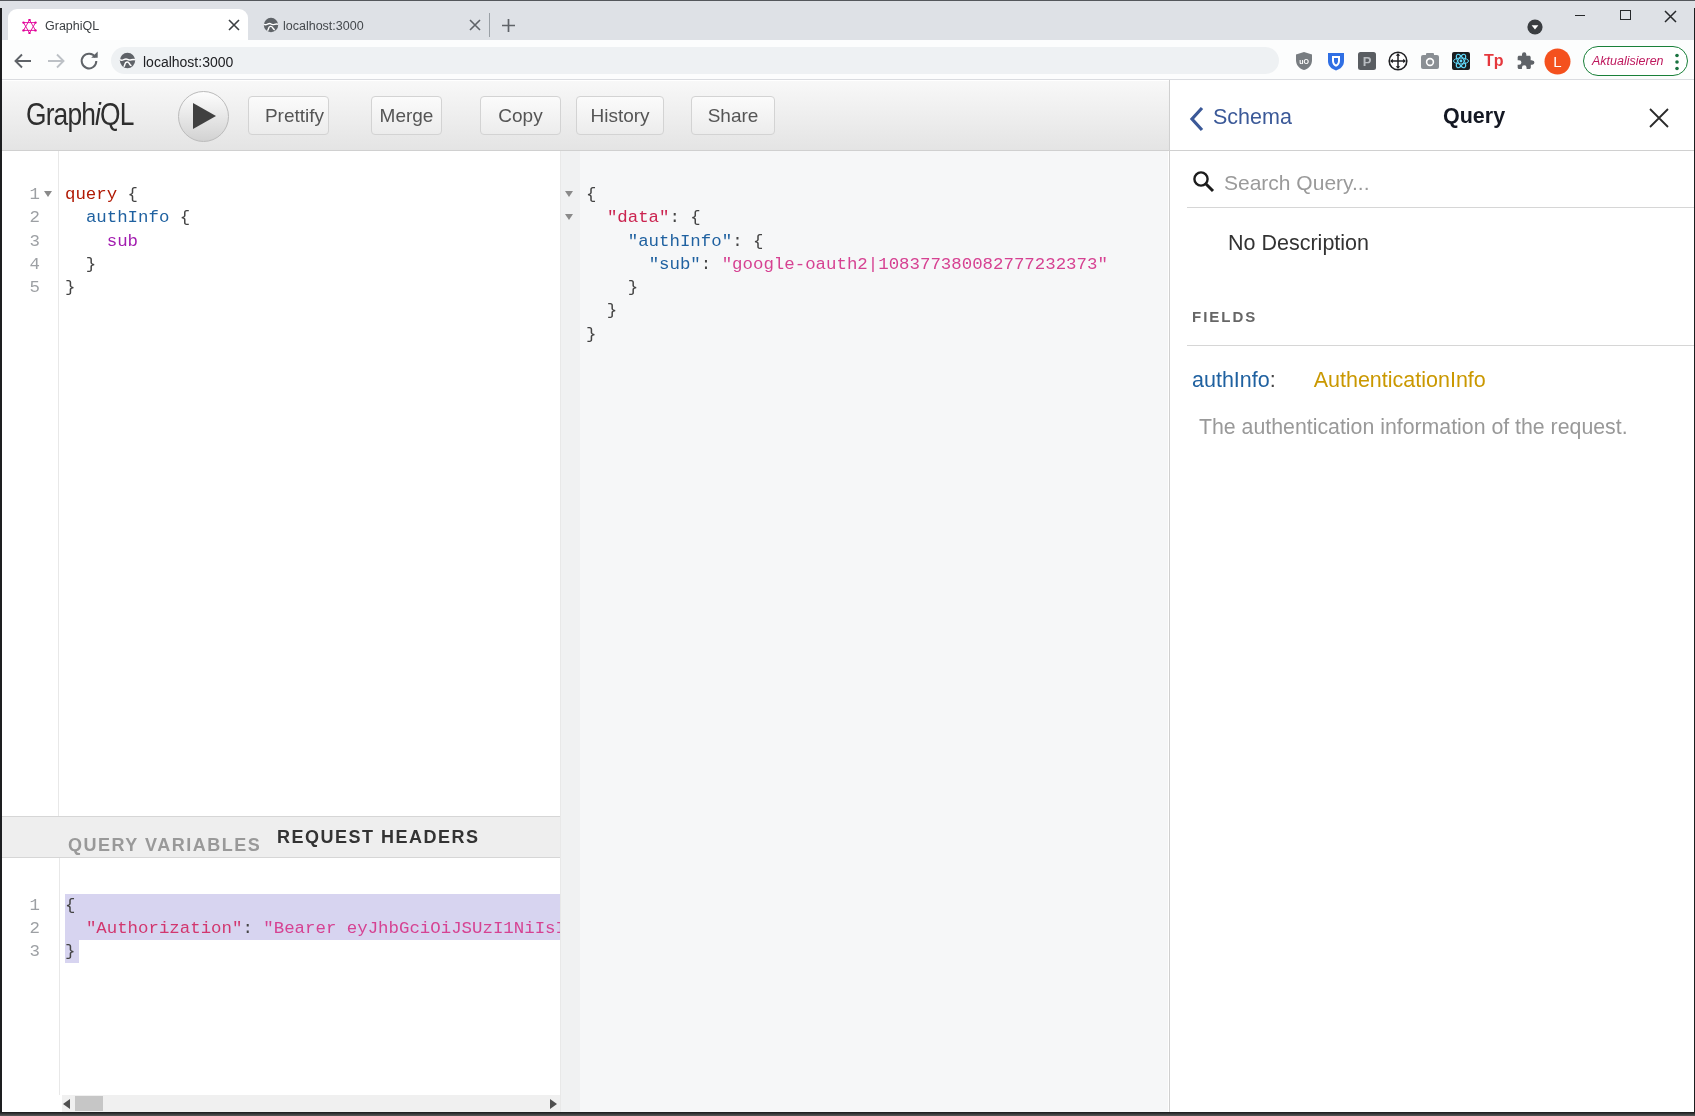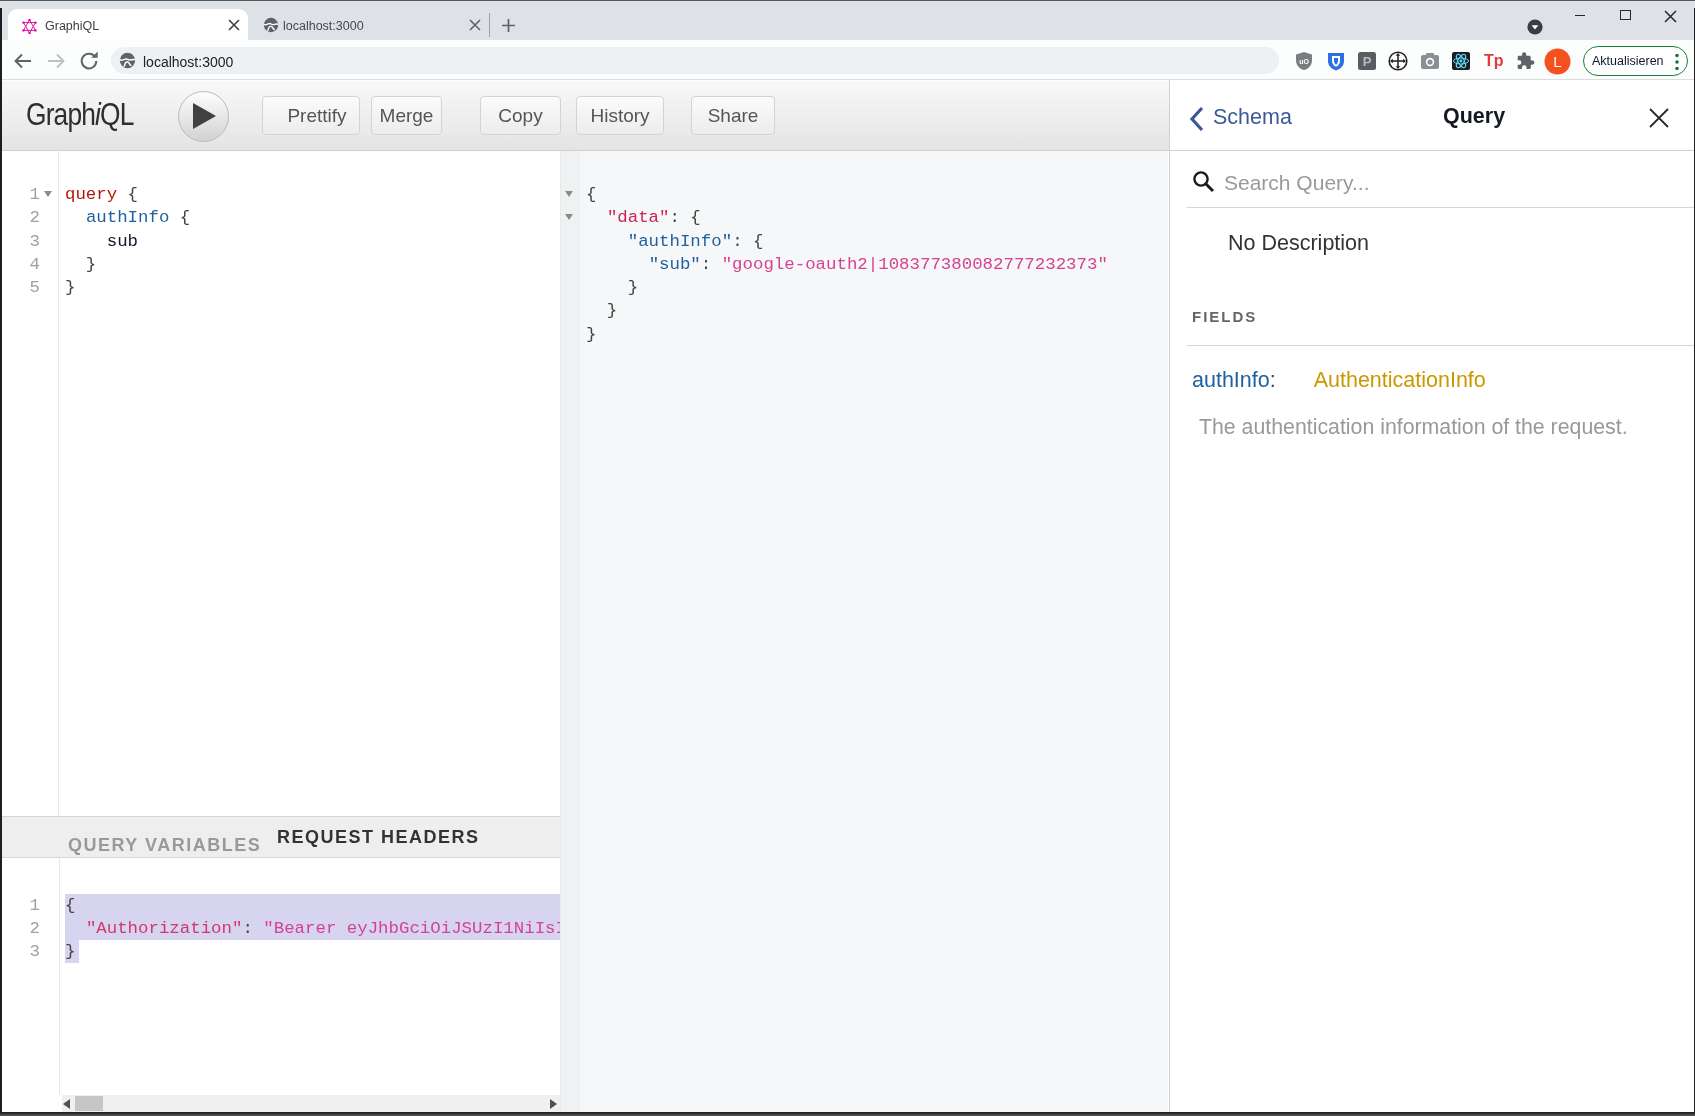--- a/index.html
+++ b/index.html
@@ -184,54 +184,54 @@
     <path d="M20.5 11h-1.7V7.6c0-1-.8-1.8-1.8-1.8h-3.4V4.1a2.6 2.6 0 0 0-5.2 0v1.7H5c-1 0-1.8.8-1.8 1.8V11h1.7a2.8 2.8 0 0 1 0 5.6H3.2v3.3c0 1 .8 1.8 1.8 1.8h3.3v-1.7a2.8 2.8 0 0 1 5.6 0v1.7h3.3c1 0 1.8-.8 1.8-1.8v-3.4h1.7a2.6 2.6 0 0 0 0-5.2z" fill="#5f6368"></path>
   </svg>
 </div>
 <div class="abs" style="left:1544px; top:48px;">
   <svg width="27" height="27" viewBox="0 0 27 27">
     <circle cx="13.5" cy="13.5" r="13" fill="#f4511e"></circle>
     <text x="13.5" y="19" font-size="15" fill="#fff" text-anchor="middle" font-family="Liberation Sans">L</text>
   </svg>
 </div>
 <div class="abs" style="left:1583px; top:46px; width:105px; height:30px; border:1px solid #198039; border-radius:15px; background:#fff;"></div>
-<div class="abs" style="left:1592px; top:54px; font-size:12.5px; color:#0f172a;">Aktualisieren</div>
+<div class="abs" style="left:1592px; top:54px; font-size:12.5px; color:#be185d;font-style:italic;">Aktualisieren</div>
 <div class="abs" style="left:1675px; top:53px;">
   <svg width="4" height="18" viewBox="0 0 4 18">
     <circle cx="2" cy="2.5" r="1.8" fill="#1a7340"></circle>
       <circle cx="2" cy="9" r="1.8" fill="#1a7340"></circle>
       <circle cx="2" cy="15.5" r="1.8" fill="#1a7340"></circle>
   </svg>
 </div>
 
 <div class="abs" id="gqltop"></div>
 <div class="abs" style="left:26px; top:97px; font-size:31px; color:#2e2e2e; letter-spacing:-1px; transform:scaleX(0.85); transform-origin:left;">Graph<span style="font-style:italic;">i</span>QL</div>
 <div class="abs" id="execbtn"></div>
 <div class="abs" style="left:193px; top:103px; width:0; height:0; border-left:23px solid #404040; border-top:13.5px solid transparent; border-bottom:13.5px solid transparent;"></div>
-<div class="gbtn" style="left:262px; width:98px;padding-left:12px;">Prettify</div>
+<div class="gbtn" style="left:248px; width:81px;padding-left:12px;">Prettify</div>
 <div class="gbtn" style="left:371px; width:71px;">Merge</div>
 <div class="gbtn" style="left:480px; width:81px;">Copy</div>
 <div class="gbtn" style="left:576px; width:88px;">History</div>
 <div class="gbtn" style="left:691px; width:84px;">Share</div>
 
 <div class="abs" id="result"></div>
 <div class="abs" id="rgutter"></div>
 <div class="abs" id="qeditor"></div>
 <div class="abs" id="qgutter"></div>
 
 <div class="abs mono lnums" style="left:0px; top:183px; width:40px;">1
 2
 3
 4
 5</div>
 <div class="farrow" style="left:44px; top:191px;"></div>
 
 <div class="abs mono" style="left:65px; top:183px; color:#444;font-family:Liberation Mono, monospace;"><span style="color:#b11a04;">query</span> {
   <span style="color:#1f61a0;">authInfo</span> {
-    <span style="color:#0f172a;">sub</span>
+    <span style="color:#a21caf;">sub</span>
   }
 }</div>
 
 <div class="farrow" style="left:565px; top:191px;"></div>
 <div class="farrow" style="left:565px; top:214px;"></div>
 
 <div class="abs mono" style="left:586px; top:183px; color:#444;">{
   <span style="color:#cb2450;">"data"</span>: {
     <span style="color:#1f61a0;">"authInfo"</span>: {
       <span style="color:#1f61a0;">"sub"</span>: <span style="color:#d64292;">"google-oauth2|108377380082777232373"</span>

